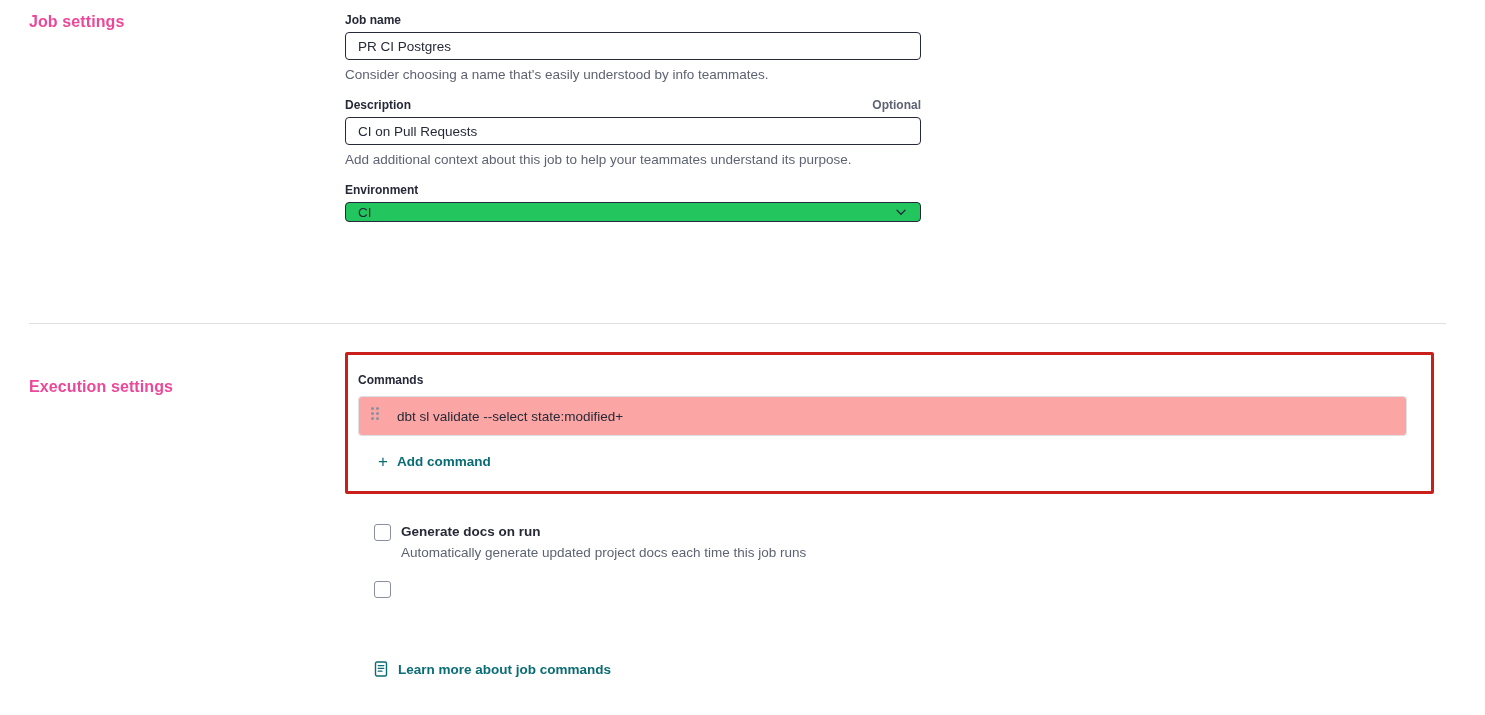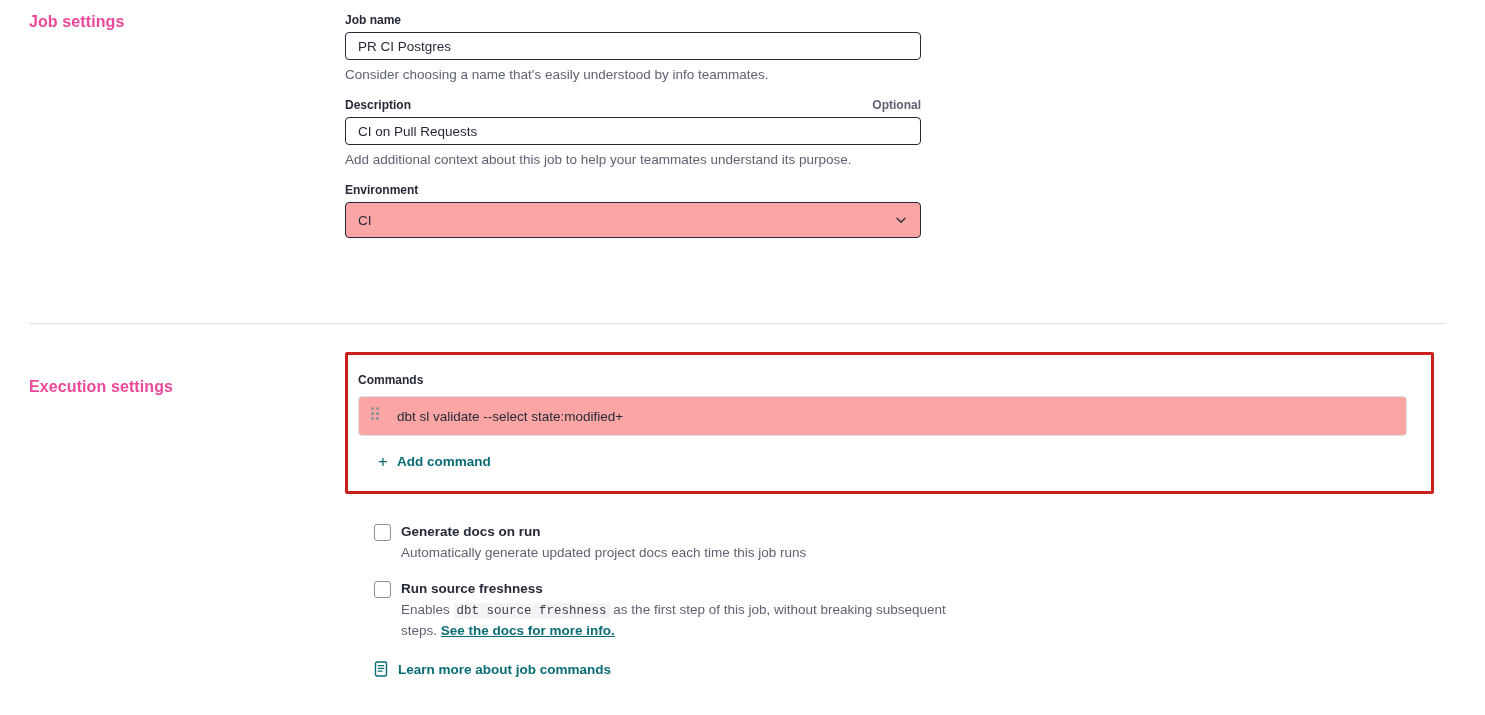--- a/index.html
+++ b/index.html
@@ -91,24 +91,24 @@
     color: #5e6372;
   }
 
   .select-wrap {
     position: relative;
     width: 576px;
   }
 
   .select-input {
     width: 576px;
-    height: 36px;
+    height: 20px;
     border: 1px solid #262a38;
     border-radius: 4px;
-    background: #fca5a5;
+    background: #22c55e;
     font-size: 13.5px;
     color: #262a38;
     padding: 0 12px;
     display: flex;
     align-items: center;
   }
 
   .chevron {
     position: absolute;
     right: 14px;
@@ -368,29 +368,20 @@
     <div class="option">
       <div class="checkbox"></div>
       <div>
         <div class="option-title">Generate docs on run</div>
         <div class="option-desc">Automatically generate updated project docs each time this job runs</div>
       </div>
     </div>
 
     <div class="option">
       <div class="checkbox"></div>
-      <div>
-        <div class="option-title">Run source freshness</div>
-        <div class="option-desc">
-          <span>Enables</span>
-          <code>dbt source freshness</code>
-          <span>as the first step of this job, without breaking subsequent steps.</span>
-          <span class="doc-link">See the docs for more info.</span>
-        </div>
-      </div>
     </div>
 
   </div>
 
   <div class="learn-more">
     <svg class="book-icon" viewBox="0 0 14 16">
       <rect x="1.5" y="1" width="11" height="14" rx="1.5" fill="none" stroke="currentColor" stroke-width="1.4"></rect>
       <path d="M4.2 4.6 H9.8 M4.2 7.4 H9.8 M4.2 10.2 H8" fill="none" stroke="currentColor" stroke-width="1.2" stroke-linecap="round"></path>
     </svg>
     <span>Learn more about job commands</span>

